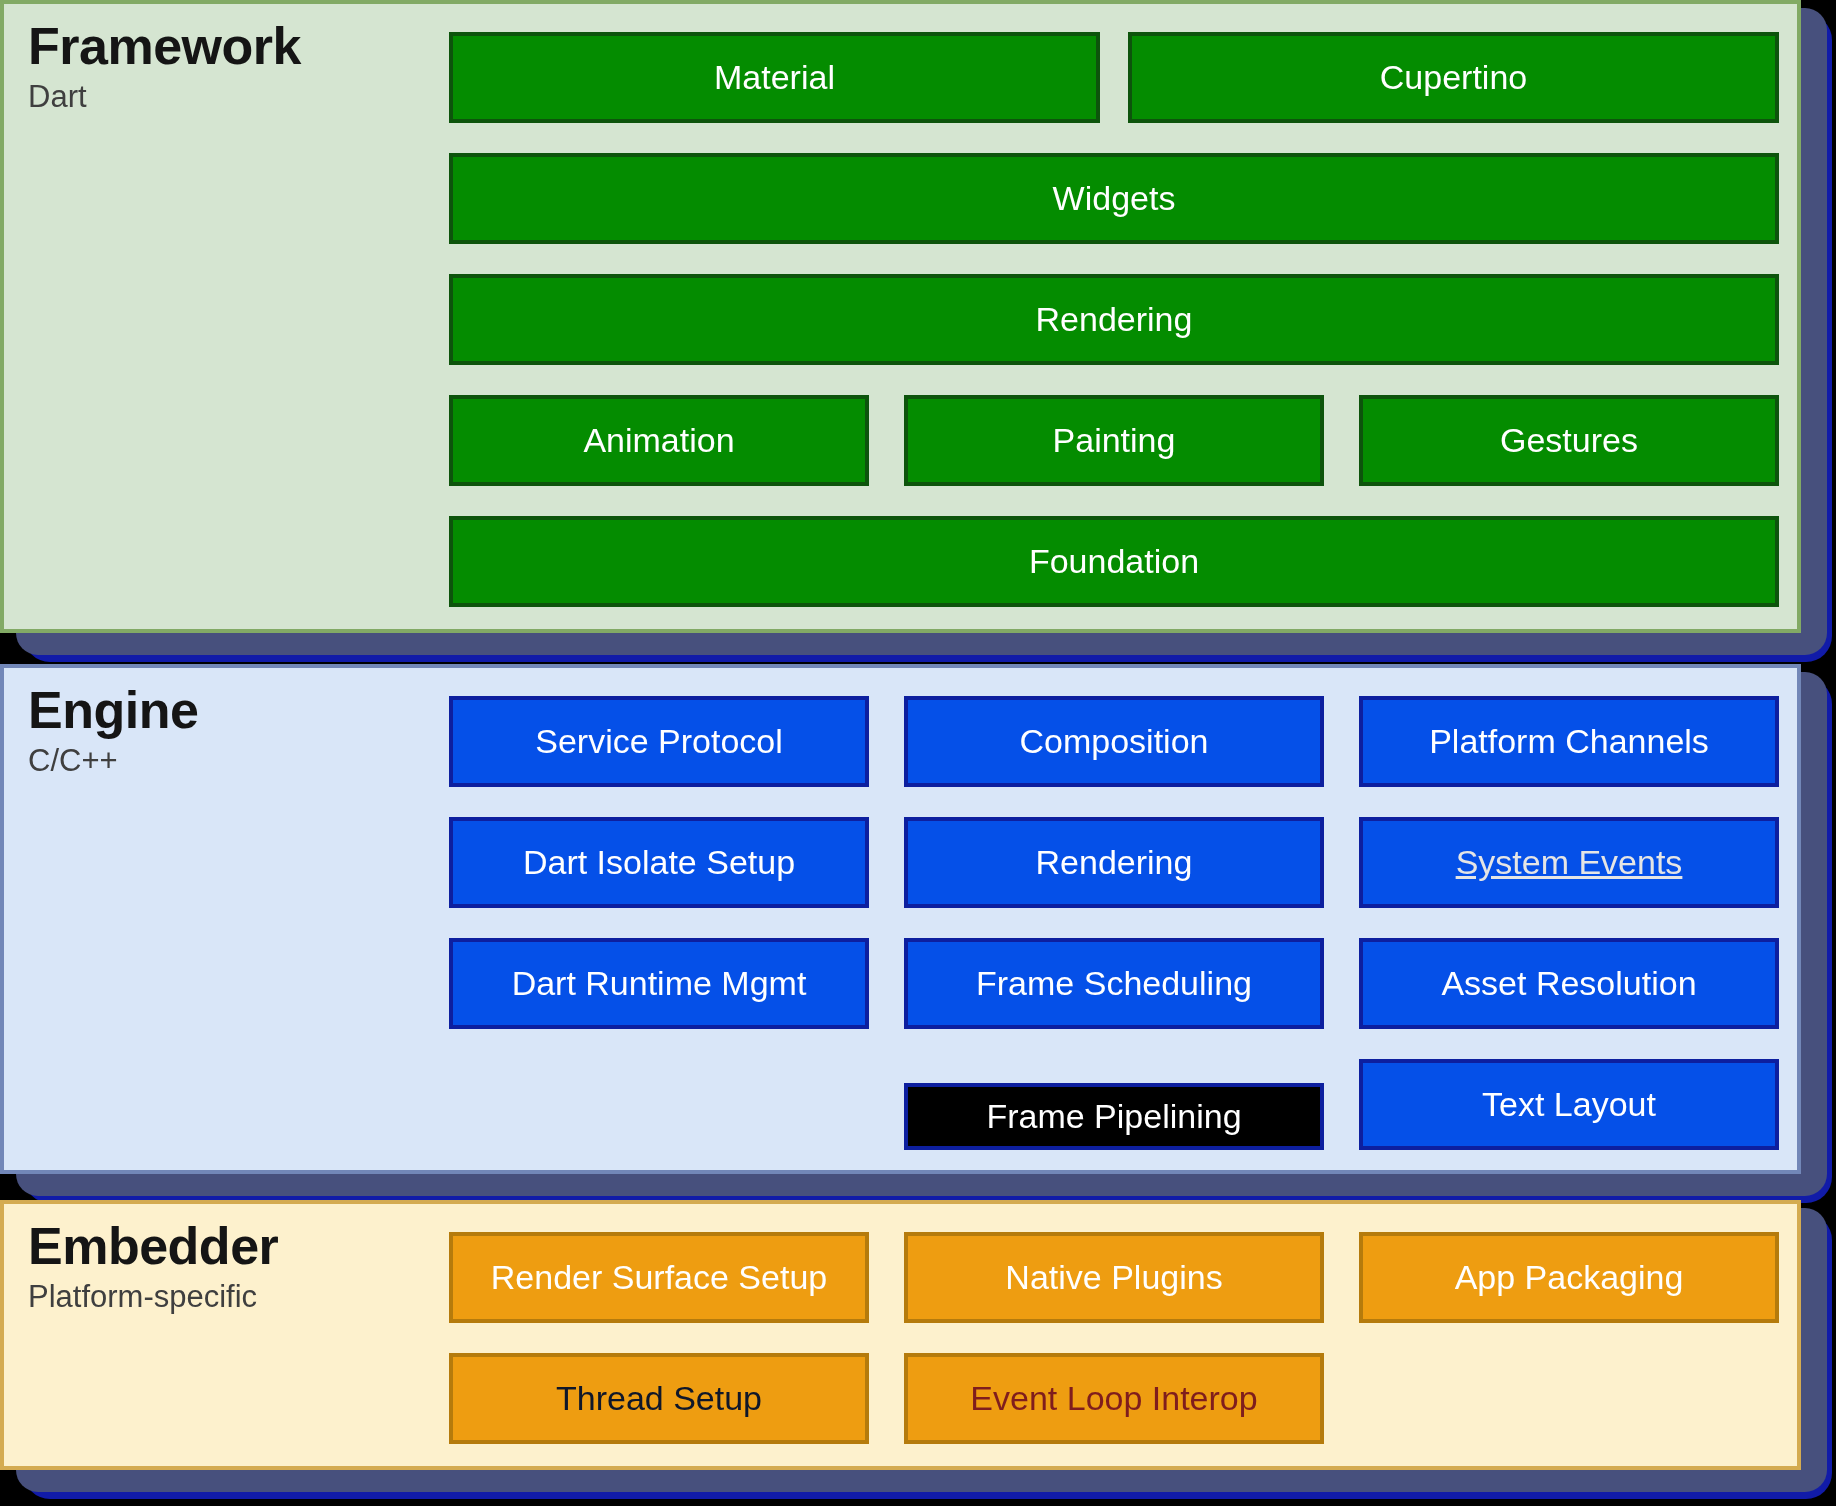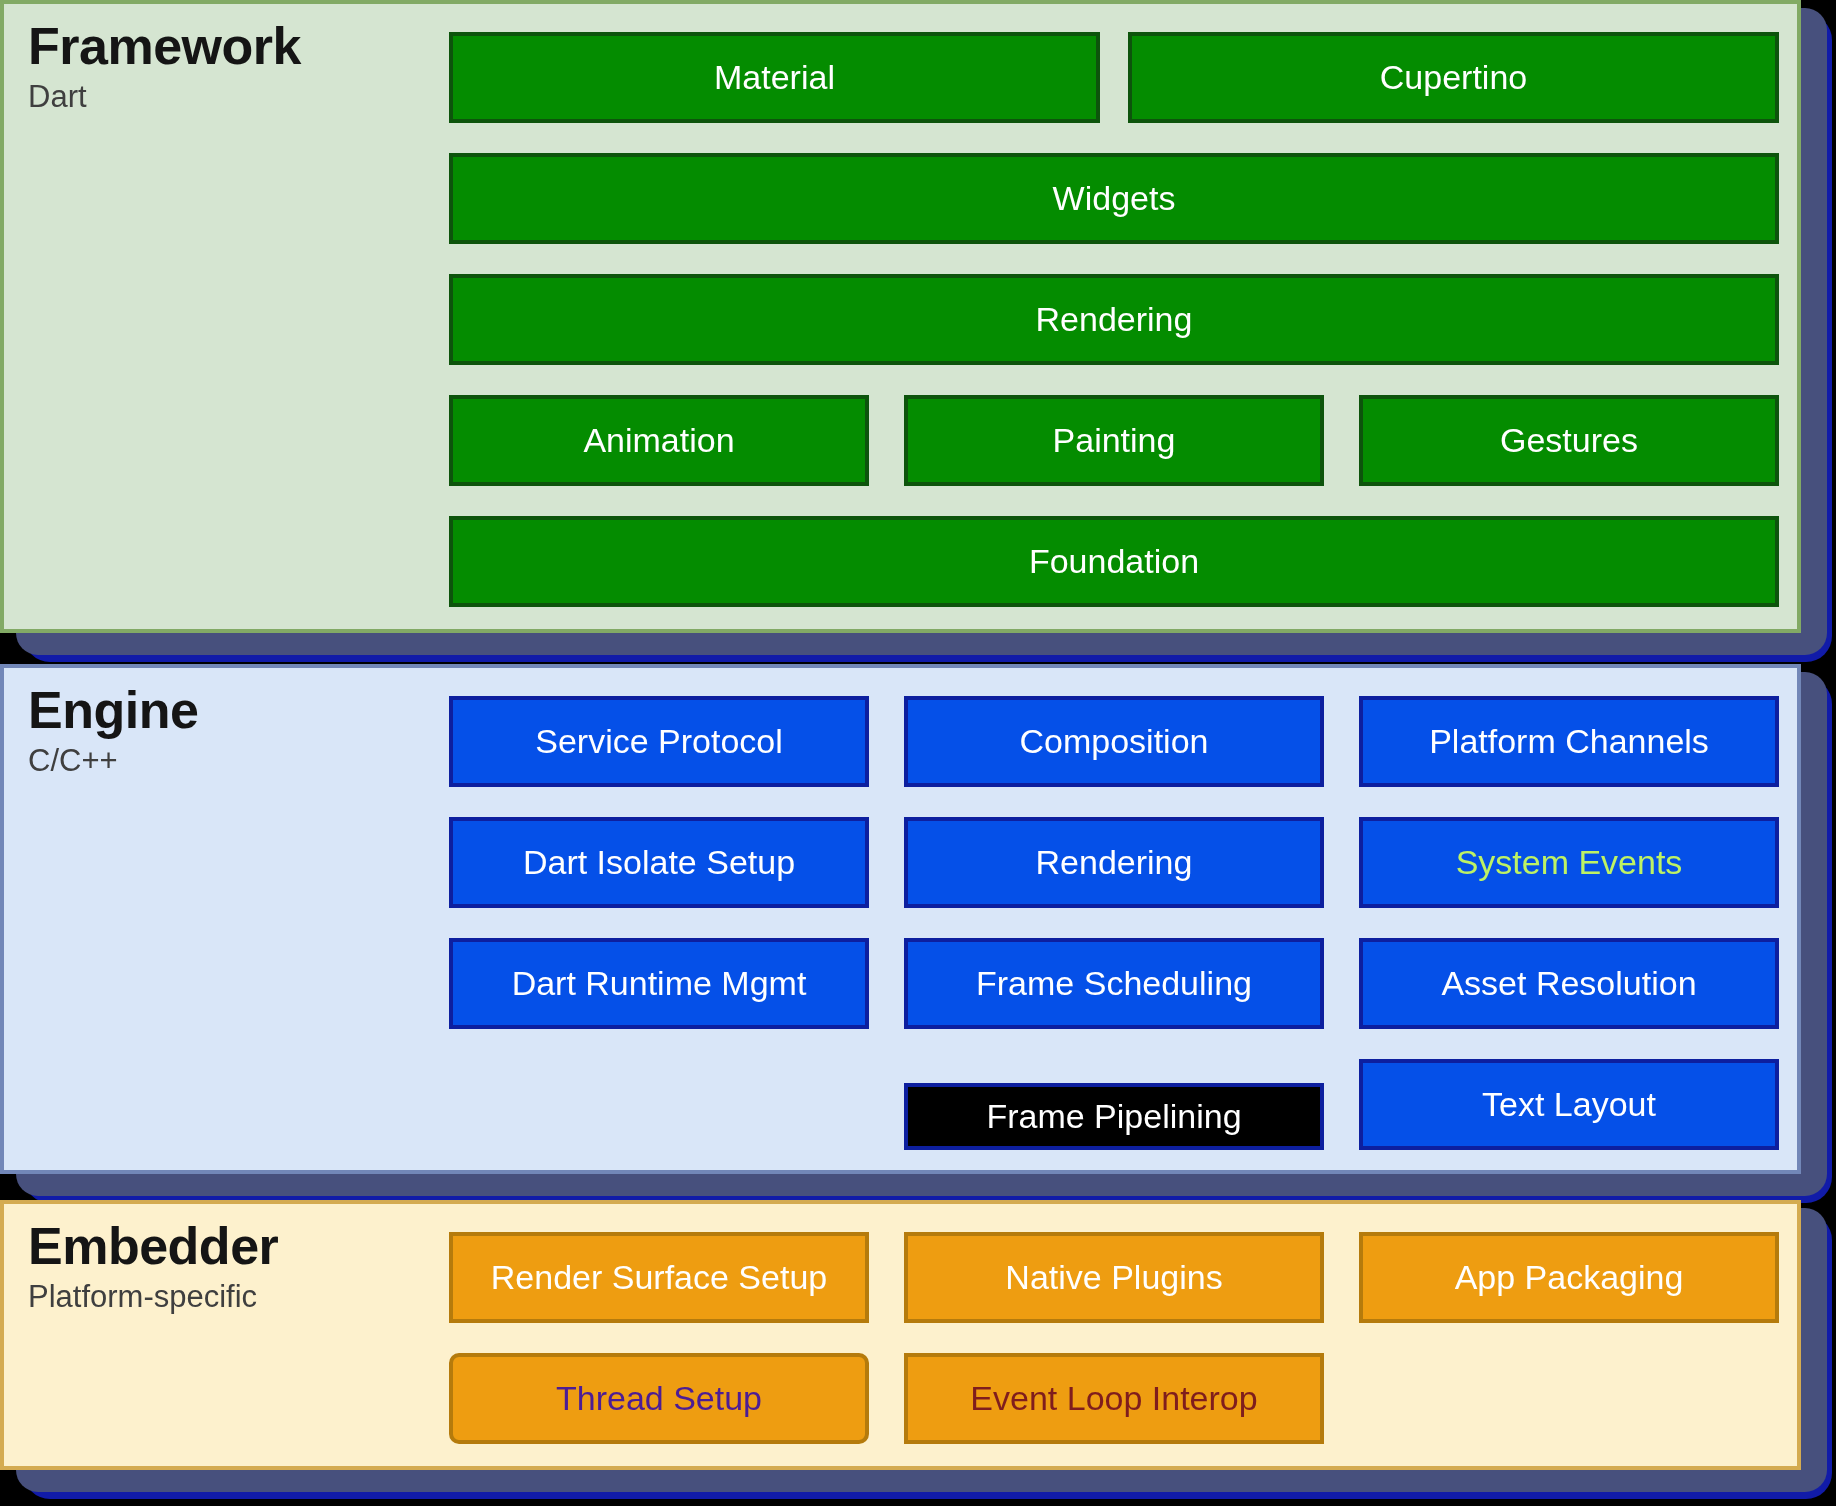--- a/index.html
+++ b/index.html
@@ -101,21 +101,21 @@
         <div class="panel-subtitle" style="color: rgb(63, 63, 63);">C/C++</div>
         <div class="boxes">
           <div class="row cols-3">
             <div class="box" style="background: rgb(5, 80, 232); border-color: rgb(13, 31, 159); color: rgb(255, 255, 255);">Service Protocol</div>
             <div class="box" style="background: rgb(5, 80, 232); border-color: rgb(13, 31, 159); color: rgb(255, 255, 255);">Composition</div>
             <div class="box" style="background: rgb(5, 80, 232); border-color: rgb(13, 31, 159); color: rgb(255, 255, 255);">Platform Channels</div>
           </div>
           <div class="row cols-3">
             <div class="box" style="background: rgb(5, 80, 232); border-color: rgb(13, 31, 159); color: rgb(255, 255, 255);">Dart Isolate Setup</div>
             <div class="box" style="background: rgb(5, 80, 232); border-color: rgb(13, 31, 159); color: rgb(255, 255, 255);">Rendering</div>
-            <div class="box" style="background: rgb(5, 80, 232); border-color: rgb(13, 31, 159); color: #bef264;">System Events</div>
+            <div class="box" style="background: rgb(5, 80, 232); border-color: rgb(13, 31, 159); color: #e5e5e5; text-decoration: underline;">System Events</div>
           </div>
           <div class="row cols-3">
             <div class="box" style="background: rgb(5, 80, 232); border-color: rgb(13, 31, 159); color: rgb(255, 255, 255);">Dart Runtime Mgmt</div>
             <div class="box" style="background: rgb(5, 80, 232); border-color: rgb(13, 31, 159); color: rgb(255, 255, 255);">Frame Scheduling</div>
             <div class="box" style="background: rgb(5, 80, 232); border-color: rgb(13, 31, 159); color: rgb(255, 255, 255);">Asset Resolution</div>
           </div>
           <div class="row cols-3">
             <div class="box empty" style="background: rgb(5, 80, 232); border-color: rgb(13, 31, 159); color: rgb(255, 255, 255);"></div>
             <div class="box" style="background: #000000; border-color: rgb(13, 31, 159); color: rgb(255, 255, 255); margin-top: 24px;">Frame Pipelining</div>
             <div class="box" style="background: rgb(5, 80, 232); border-color: rgb(13, 31, 159); color: rgb(255, 255, 255);">Text Layout</div>
@@ -129,20 +129,20 @@
       <div class="panel" style="background: rgb(253, 241, 205); border-color: rgb(212, 171, 81);">
         <div class="panel-title" style="color: rgb(21, 21, 21);">Embedder</div>
         <div class="panel-subtitle" style="color: rgb(63, 63, 63);">Platform-specific</div>
         <div class="boxes">
           <div class="row cols-3">
             <div class="box" style="background: rgb(238, 157, 17); border-color: rgb(181, 123, 12); color: rgb(255, 255, 255);">Render Surface Setup</div>
             <div class="box" style="background: rgb(238, 157, 17); border-color: rgb(181, 123, 12); color: rgb(255, 255, 255);">Native Plugins</div>
             <div class="box" style="background: rgb(238, 157, 17); border-color: rgb(181, 123, 12); color: rgb(255, 255, 255);">App Packaging</div>
           </div>
           <div class="row cols-3">
-            <div class="box" style="background: rgb(238, 157, 17); border-color: rgb(181, 123, 12); color: #4c1d95; border-radius: 10px;">Thread Setup</div>
+            <div class="box" style="background: rgb(238, 157, 17); border-color: rgb(181, 123, 12); color: #0f172a;">Thread Setup</div>
             <div class="box" style="background: rgb(238, 157, 17); border-color: rgb(181, 123, 12); color: #7f1d1d;">Event Loop Interop</div>
             <div class="box empty" style="background: rgb(238, 157, 17); border-color: rgb(181, 123, 12); color: rgb(255, 255, 255);"></div>
           </div>
         </div>
       </div>
     </div>
   </main>
 
 </body></html>

